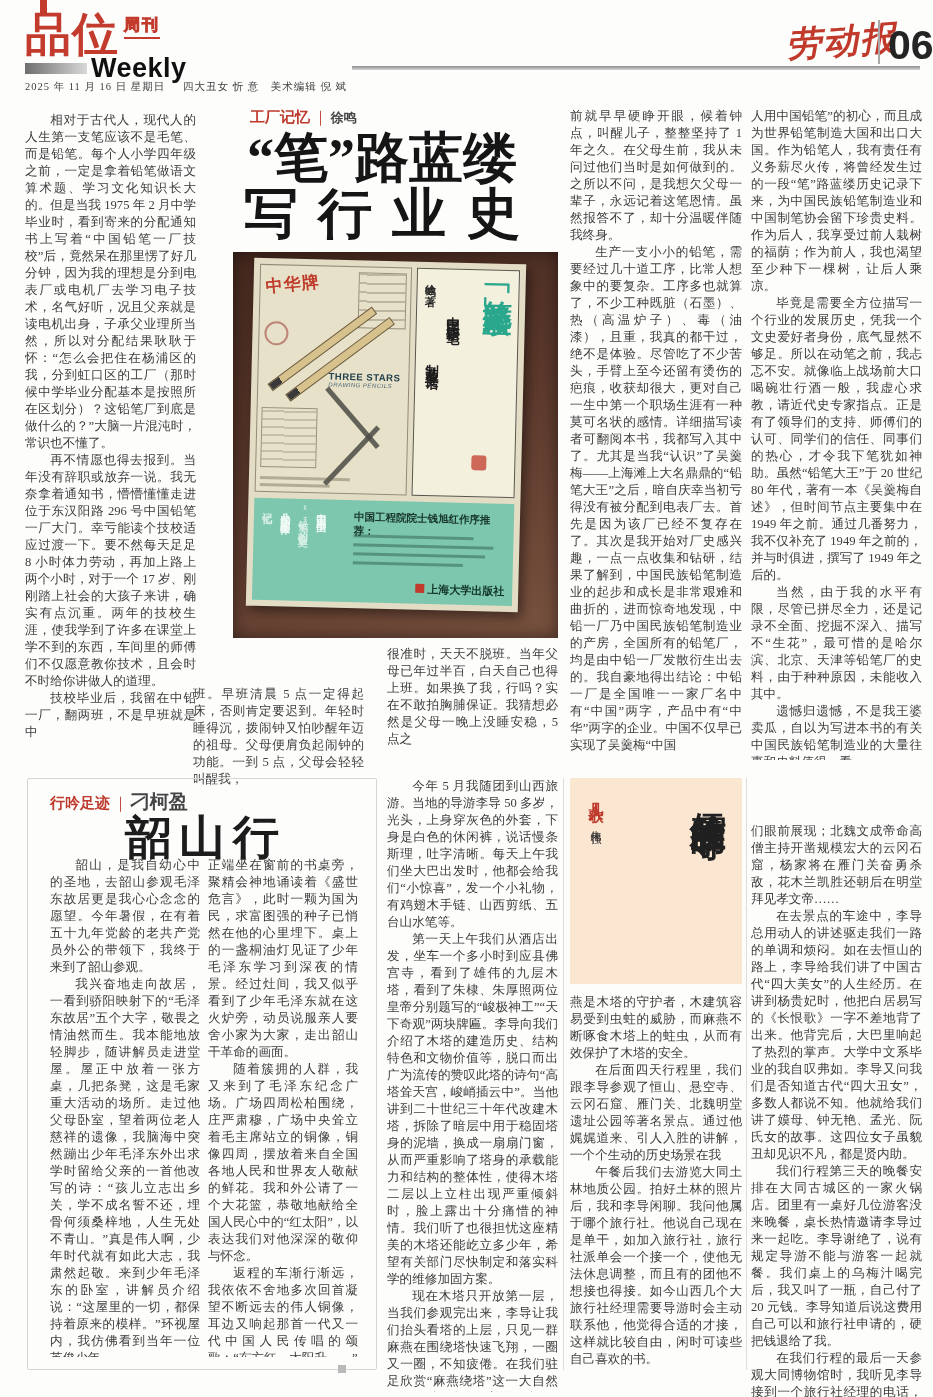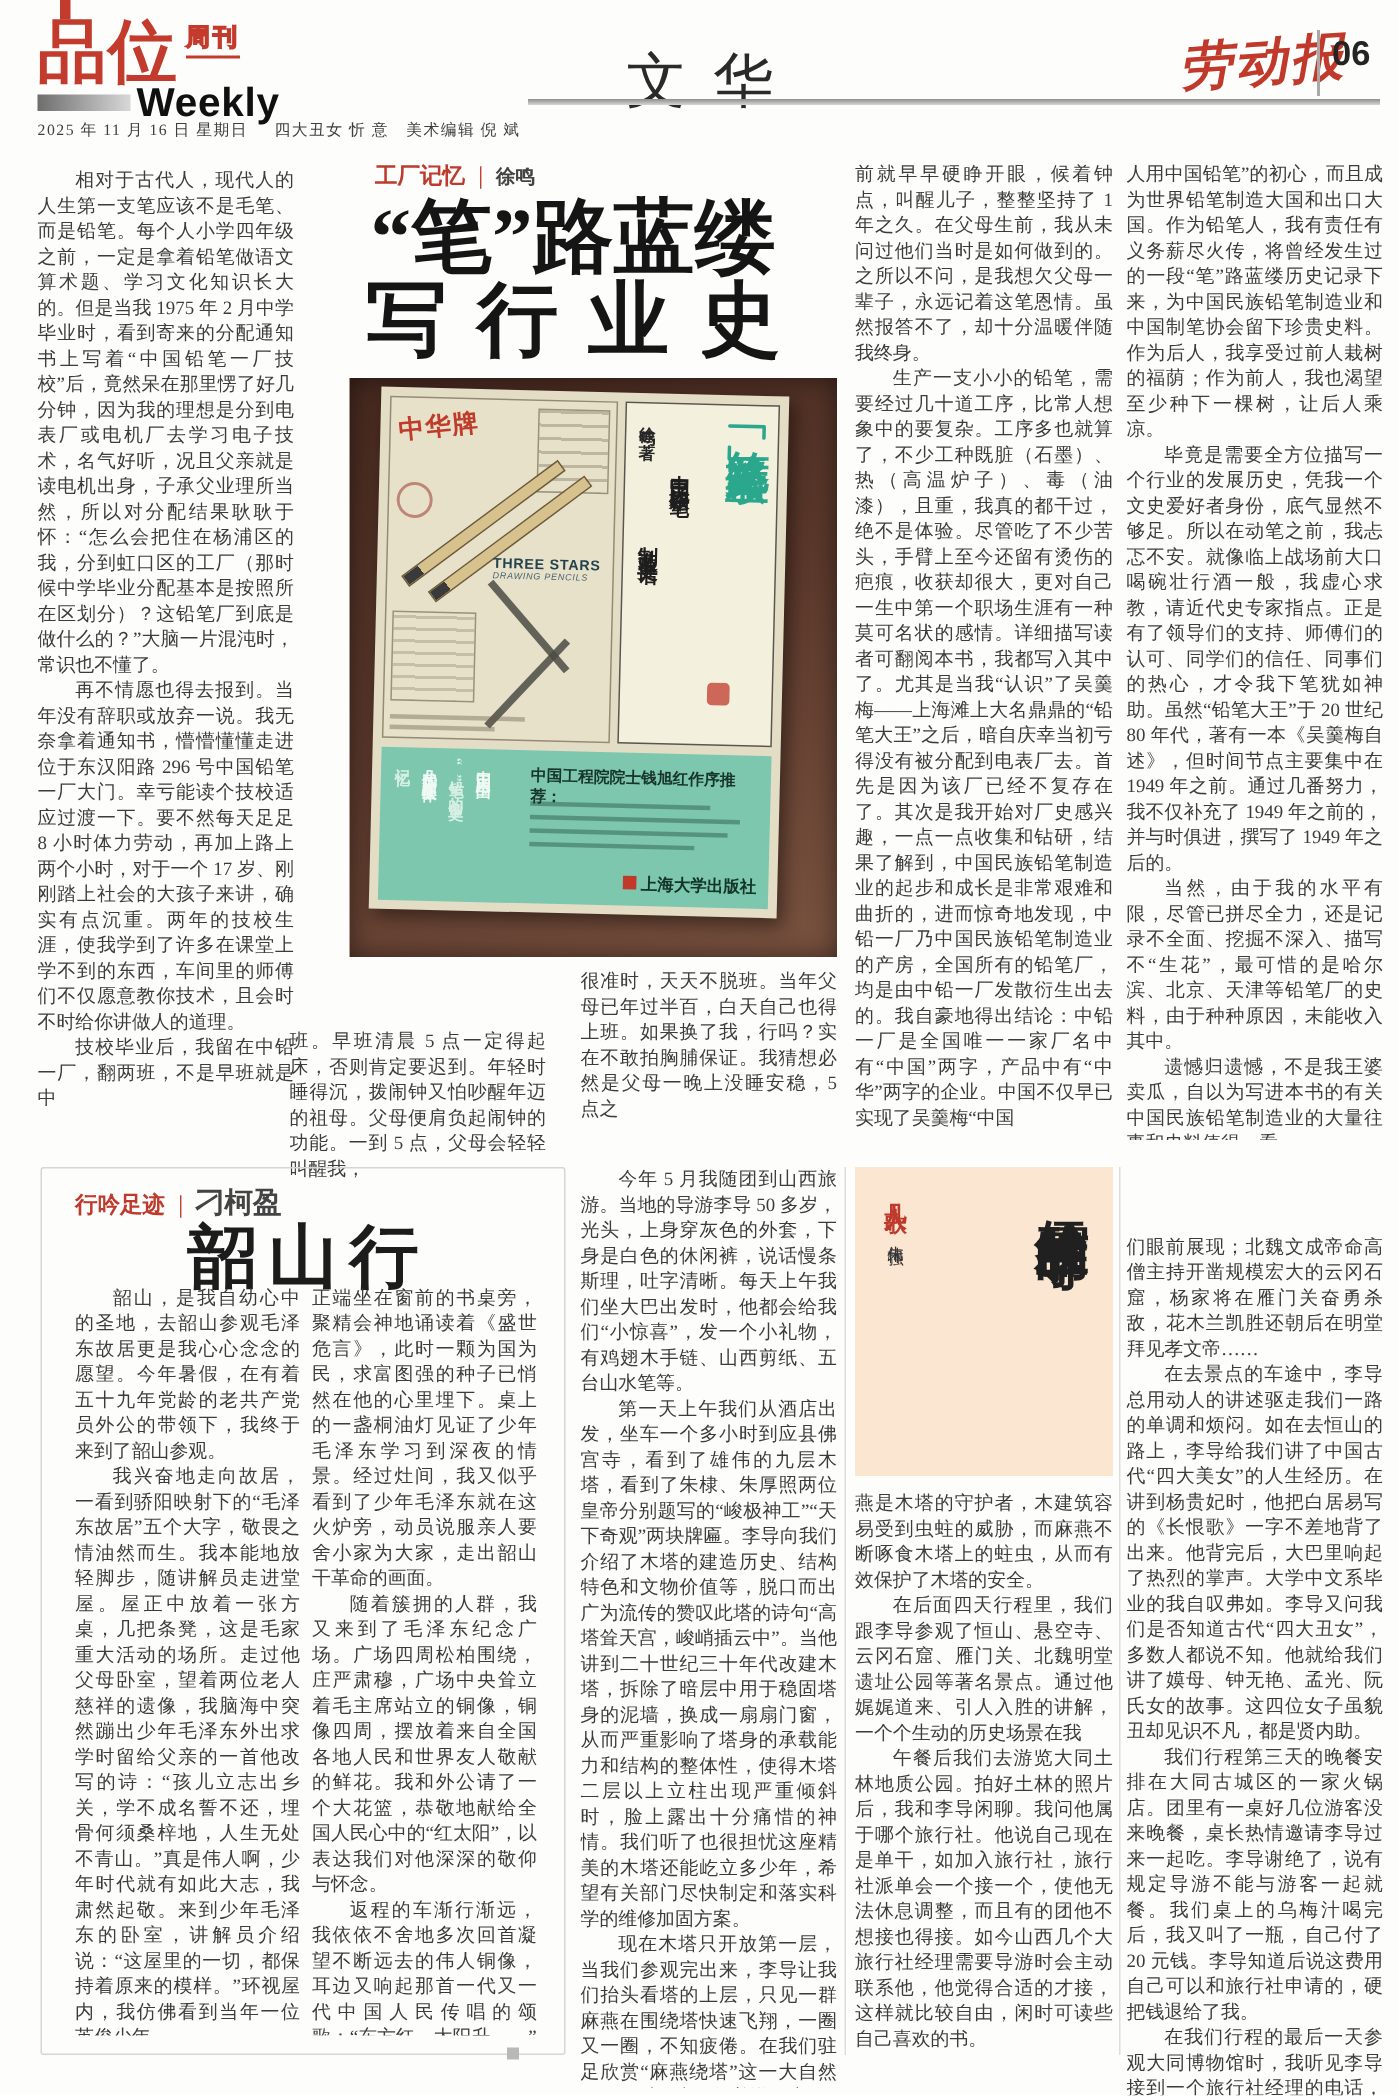--- a/index.html
+++ b/index.html
@@ -14,21 +14,21 @@
              -webkit-text-stroke:1px #c23b2c;border-bottom:2px solid #c23b2c;padding-bottom:1px;letter-spacing:2px;}
   .weekly-row{display:flex;align-items:center;margin-top:-4px;}
   .gray-bar{width:62px;height:11px;background:linear-gradient(90deg,#6e6e6e,#d8d8d8);margin-right:4px;}
   .weekly{font-family:"Liberation Sans","DejaVu Sans",sans-serif;font-size:27px;font-weight:800;color:#101010;letter-spacing:.5px;}
   .section-title{position:absolute;left:50%;transform:translateX(-50%);top:26px;font-size:40px;color:#2a2a2a;
                  letter-spacing:18px;padding-left:18px;font-weight:500;}
   .paper-logo{position:absolute;left:786px;top:18px;font-size:35px;font-weight:700;font-style:italic;
               color:#c0392b;transform:rotate(-4deg);letter-spacing:2px;}
   .head-divider{position:absolute;left:878px;top:20px;width:2px;height:44px;background:#a9a9a9;}
   .page-num{position:absolute;left:888px;top:22px;font-family:"Liberation Sans",sans-serif;
-            font-size:23px;font-weight:700;color:#242424;}
+            font-size:41px;font-weight:700;color:#242424;}
   .head-rule{position:absolute;left:352px;top:66px;width:568px;height:4px;
              background:linear-gradient(#8e8e8e,#d6d6d6);}
   .date-line{position:absolute;left:25px;top:80px;font-size:10.5px;color:#3e3e3e;letter-spacing:1px;}
   .date-line span{margin-right:14px;}
   
   .bt{position:absolute;font-size:12.6px;line-height:17px;text-align:justify;color:#3c3c3c;overflow:hidden;}
   .bt p{margin:0;text-indent:2em;}
   .bt p.cont{text-indent:0;}
   
   .m-label{position:absolute;left:212px;top:108px;font-size:15px;font-weight:700;color:#bd3a2c;margin-left:38px;}
@@ -108,21 +108,20 @@
   <div class="masthead">
     <div class="brand-row">
       <span class="brand">品位</span>
       <span class="brand-sub">周刊</span>
     </div>
     <div class="weekly-row">
       <span class="gray-bar"></span>
       <span class="weekly">Weekly</span>
     </div>
   </div>
-  <div class="section-title">文华</div>
   <div class="paper-logo">劳动报</div>
   <div class="head-divider"></div>
   <div class="page-num">06</div>
   <div class="head-rule"></div>
   <div class="date-line">
     <span>2025 年 11 月 16 日 星期日</span>
     <span>四大丑女 忻 意　美术编辑 倪 斌</span>
   </div>
 
   <div class="m-label">

